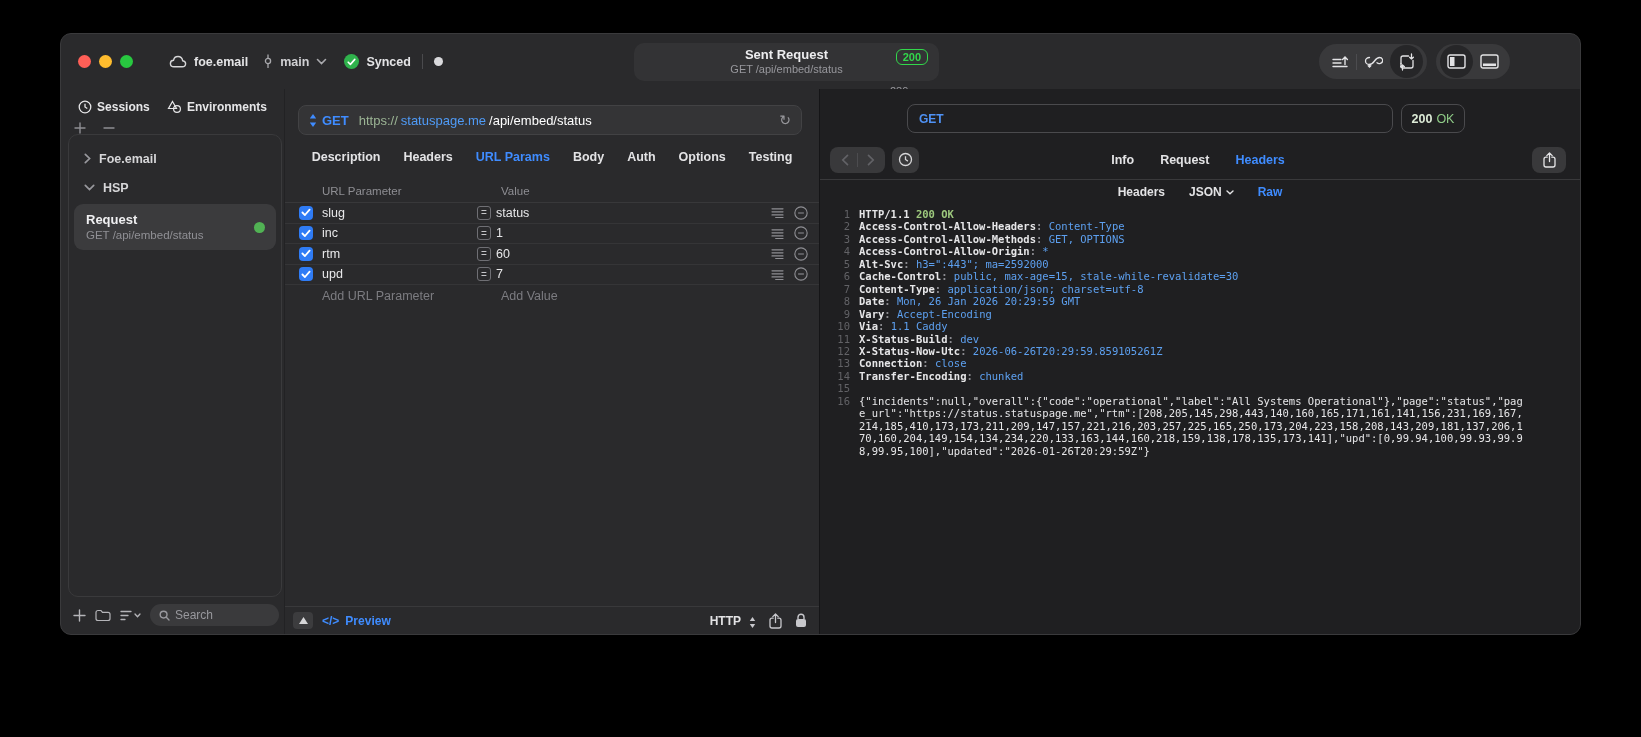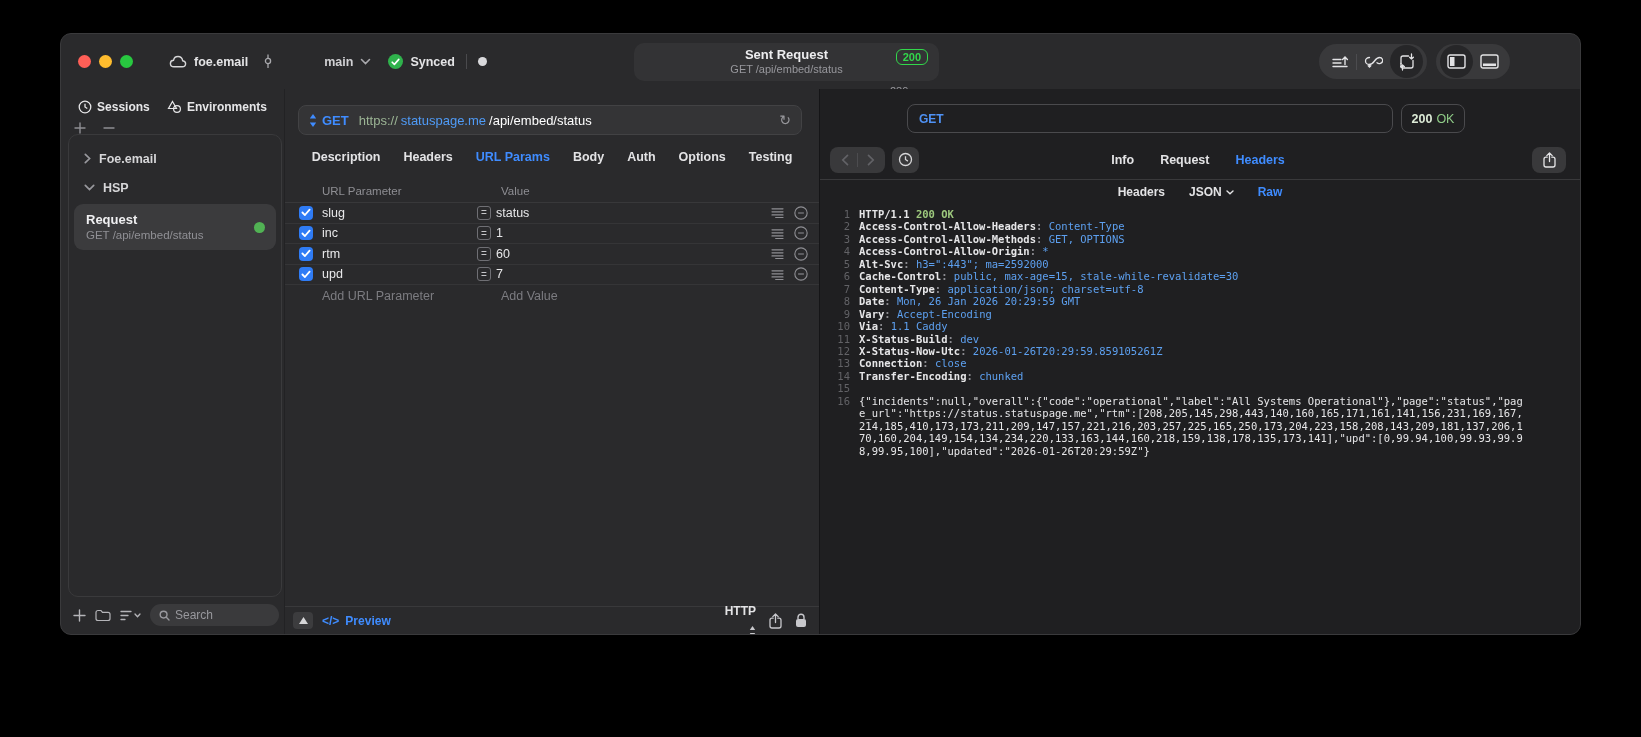--- a/index.html
+++ b/index.html
@@ -12,21 +12,21 @@
             box-shadow:0 24px 70px rgba(0,0,0,.65); overflow:hidden; }
 
   
   .titlebar { position:relative; height:55px; }
   .traffic { position:absolute; left:17px; top:21px; display:flex; gap:8px; }
   .traffic i { width:13px; height:13px; border-radius:50%; display:block; }
   .tl-red{background:#ff5f57} .tl-yellow{background:#febc2e} .tl-green{background:#28c840}
 
   .tb-left { position:absolute; left:108px; top:0; height:55px; display:flex; align-items:center; gap:7px;
              color:#e4e4e6; font-size:12.5px; font-weight:700; }
-  .tb-left .muted { color:#d0d0d3; font-weight:700;margin-left:44px; }
+  .tb-left .muted { color:#d0d0d3; font-weight:700; }
   .tb-sep { width:1px; height:15px; background:#4a4a4d; margin:0 4px; }
   .tb-dot { width:9px; height:9px; border-radius:50%; background:#d9d9dc; }
   .sync-check { width:15px; height:15px; border-radius:50%; background:#2fb24c; display:flex; align-items:center; justify-content:center; }
 
   .tb-pill { position:absolute; left:573px; top:9px; width:305px; height:38px; background:#333335;
              border-radius:10px; display:flex; align-items:center; justify-content:center; }
   .tb-pill .ttl { text-align:center; line-height:1.25; }
   .tb-pill .t1 { color:#ededef; font-size:13px; font-weight:700; }
   .tb-pill .t2 { color:#98989d; font-size:11px; }
   .tb-status { position:absolute; right:11px; top:4px; text-align:right; line-height:1.1; }
@@ -93,21 +93,21 @@
   .prow .ric { display:flex; align-items:center; margin-left:10px; }
   .prow-add { display:flex; align-items:center; height:21px; padding-left:14px; color:#7c7c81; font-size:12.5px; }
   .prow-add .a1 { margin-left:23px; flex:0 0 155px; }
   .prow-add .a2 { margin-left:24px; }
 
   .ed-foot { position:absolute; left:0; right:0; bottom:0; height:28px; border-top:1px solid #39393b;
              display:flex; align-items:center; padding:0 12px 0 8px; gap:9px; }
   .panel-btn { width:20px; height:17px; background:#3c3c3e; border-radius:4px; display:flex; align-items:center; justify-content:center; color:#d6d6d8; }
   .preview { display:flex; align-items:center; gap:6px; color:#3f8cff; font-size:12px; font-weight:700; }
   .ef-right { margin-left:auto; display:flex; align-items:center; gap:13px; color:#e3e3e5; font-size:12px; font-weight:700; }
-  .proto { display:flex; align-items:flex-end; gap:8px;flex-direction:column; }
+  .proto { display:flex; align-items:flex-end; gap:8px; }
 
   
   .r-urlbox { position:absolute; left:87px; top:15px; width:486px; height:29px; border:1px solid #4a4a4d;
               border-radius:8px; display:flex; align-items:center; padding:0 11px; font-size:12px;
               color:#4f92f5; gap:6px; white-space:nowrap; overflow:hidden; }
   .r-urlbox b { font-weight:700; }
   .r-status { position:absolute; left:581px; top:15px; width:64px; height:29px; border:1px solid #4a4a4d;
               border-radius:8px; display:flex; align-items:center; justify-content:center; gap:4px; font-size:12.5px; }
   .r-status .s1 { color:#dcead6; font-weight:700; }
   .r-status .s2 { color:#8fcb87; }
@@ -584,21 +584,21 @@
           <div class="cl">
             <span class="ln">10</span>
             <span class="lt"><span class="hname">Via</span><span class="colon">: </span><span class="hval">1.1 Caddy</span></span>
           </div>
           <div class="cl">
             <span class="ln">11</span>
             <span class="lt"><span class="hname">X-Status-Build</span><span class="colon">: </span><span class="hval">dev</span></span>
           </div>
           <div class="cl">
             <span class="ln">12</span>
-            <span class="lt"><span class="hname">X-Status-Now-Utc</span><span class="colon">: </span><span class="hval">2026-01-26T20:29:59.859105261Z</span></span>
+            <span class="lt"><span class="hname">X-Status-Now-Utc</span><span class="colon">: </span><span class="hval">2026-06-26T20:29:59.859105261Z</span></span>
           </div>
           <div class="cl">
             <span class="ln">13</span>
             <span class="lt"><span class="hname">Connection</span><span class="colon">: </span><span class="hval">close</span></span>
           </div>
           <div class="cl">
             <span class="ln">14</span>
             <span class="lt"><span class="hname">Transfer-Encoding</span><span class="colon">: </span><span class="hval">chunked</span></span>
           </div>
           <div class="cl">

